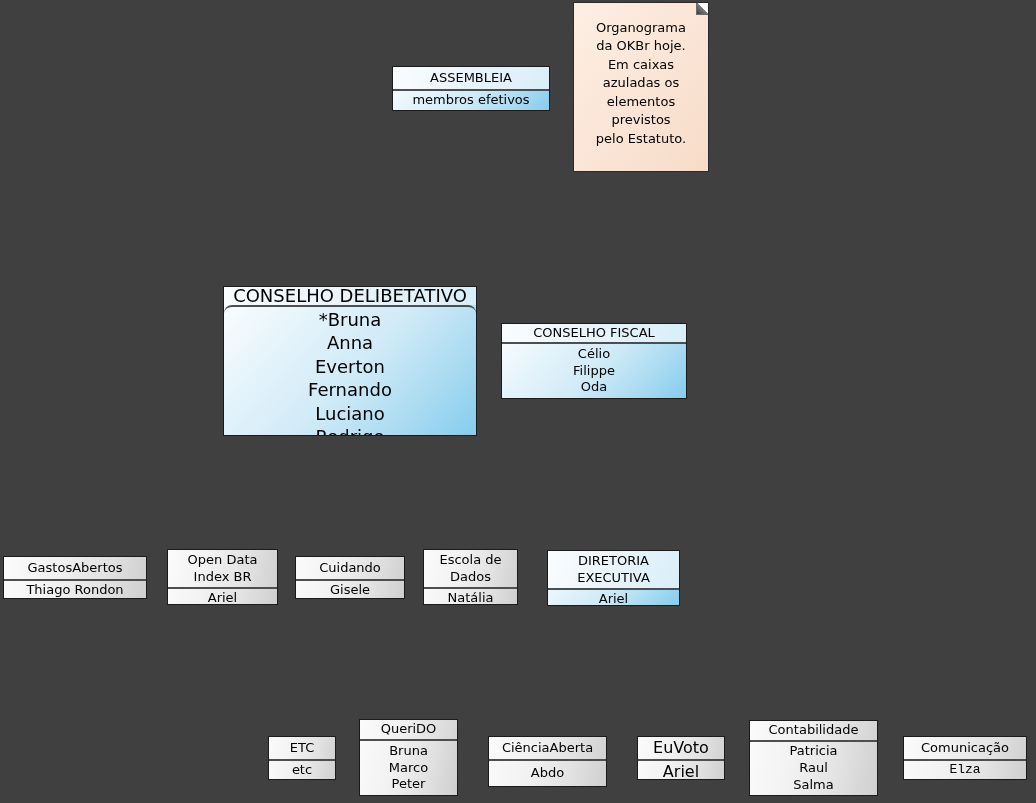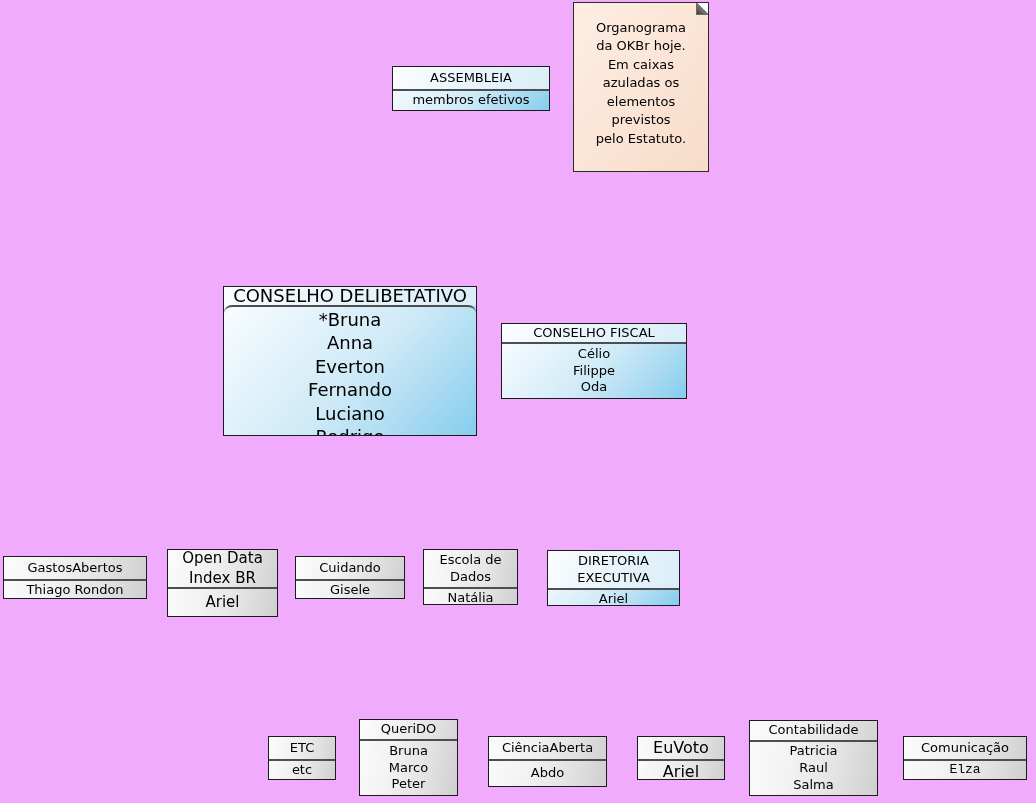--- a/index.html
+++ b/index.html
@@ -8,21 +8,21 @@
     padding: 0;
     background: #000000;
   }
   body {
     font-family: "DejaVu Sans", sans-serif;
   }
   #canvas {
     position: relative;
     width: 1036px;
     height: 803px;
-    background: #f0abfc;
+    background: #404040;
     overflow: hidden;
   }
 
   
   .node {
     position: absolute;
     box-sizing: border-box;
     border: 1px solid #1b1b1b;
     display: flex;
     flex-direction: column;
@@ -135,21 +135,21 @@
       </div>
     </div>
     <div class="node grey" style="left: 3px; top: 556px; width: 144px; height: 43px; font-size: 13px;">
       <div class="seg head" style="height: 22px; flex: 0 0 22px;">
         <span class="ln">GastosAbertos</span>
       </div>
       <div class="seg body" style="flex: 1 1 auto;">
         <span class="ln">Thiago Rondon</span>
       </div>
     </div>
-    <div class="node grey" style="left: 167px; top: 549px; width: 111px; height: 68px; font-size: 15px;">
+    <div class="node grey" style="left: 167px; top: 549px; width: 111px; height: 56px; font-size: 13px;">
       <div class="seg head" style="height: 37px; flex: 0 0 37px;">
         <span class="ln">Open Data</span>
         <span class="ln">Index BR</span>
       </div>
       <div class="seg body" style="flex: 1 1 auto;">
         <span class="ln">Ariel</span>
       </div>
     </div>
     <div class="node grey" style="left: 295px; top: 556px; width: 110px; height: 43px; font-size: 13px;">
       <div class="seg head" style="height: 22px; flex: 0 0 22px;">

